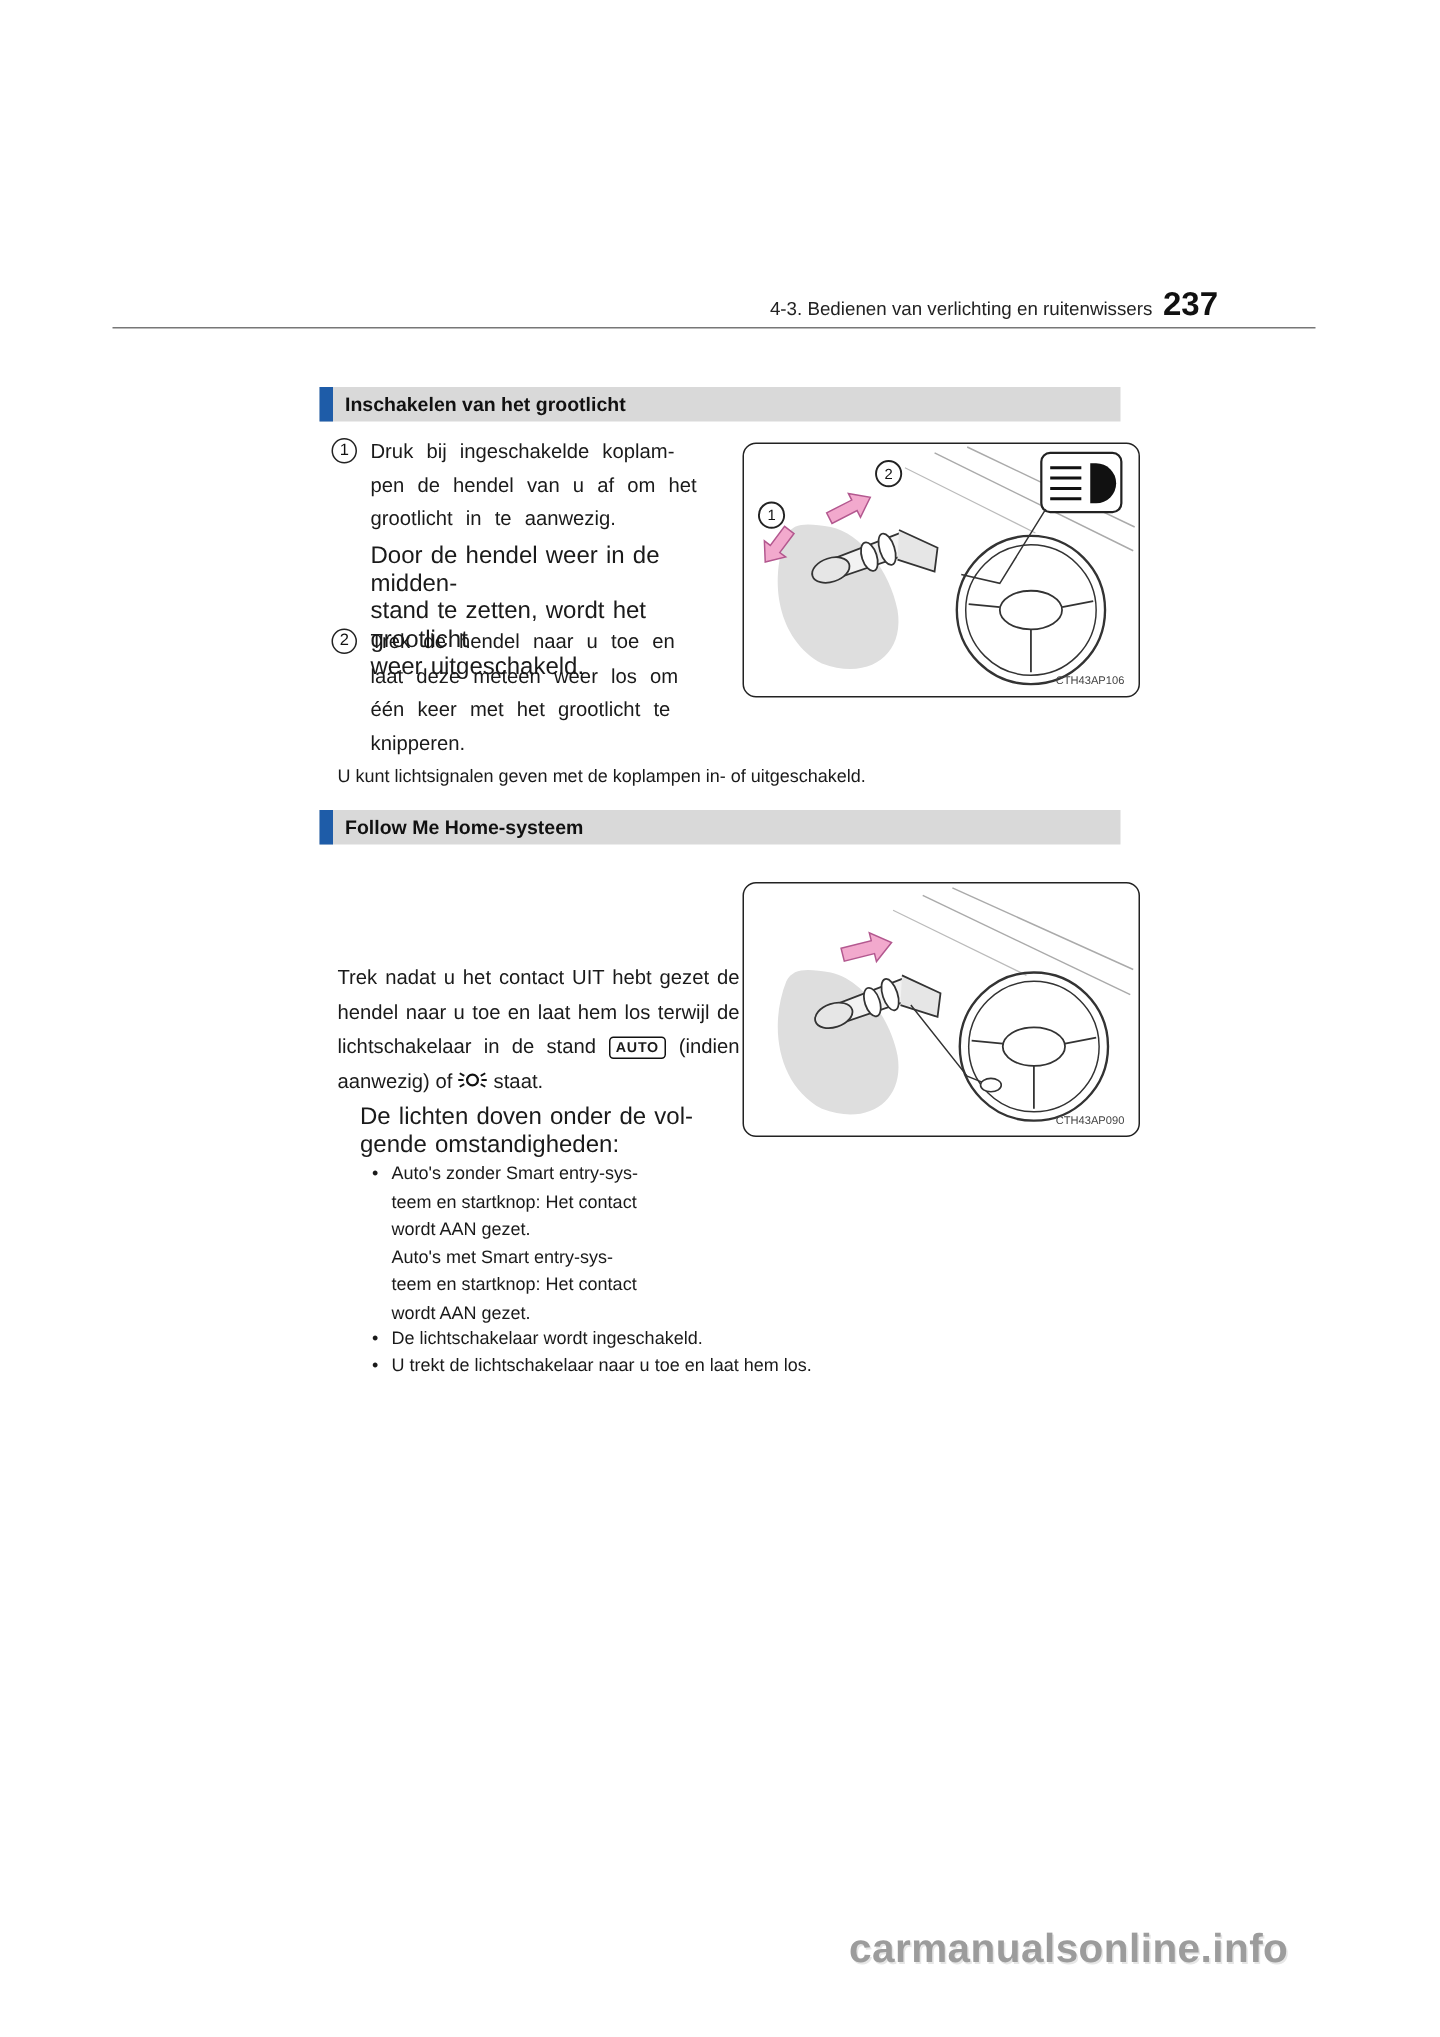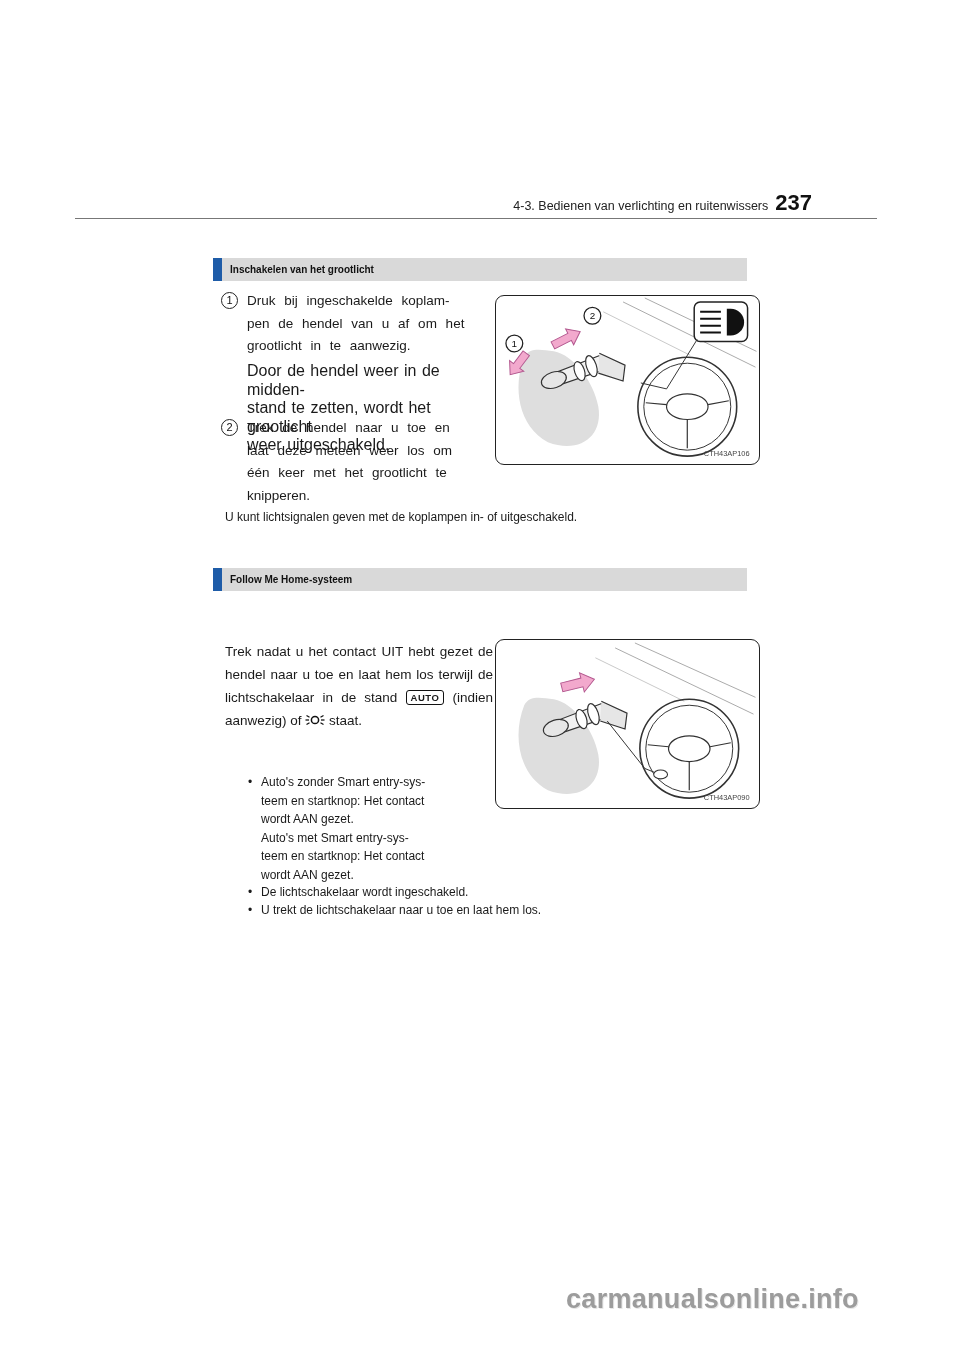--- a/index.html
+++ b/index.html
@@ -12,21 +12,21 @@
 
   
   .page-header { top:190px; left:75px; width:737px; display:flex; justify-content:flex-end; align-items:baseline; gap:7px; }
   .chapter-header { font-size:12.5px; color:#222; }
   .page-number { font-size:22px; font-weight:bold; color:#111; }
   .header-rule { top:218px; left:75px; width:807px; height:1px; background:#777; }
 
   
   .section-heading { left:213px; width:534px; height:23px; background:#d9d9d9; display:flex; align-items:center; }
   .heading-accent { width:9px; height:23px; background:#1e5ca8; flex:none; }
-  .heading-text { font-size:10px; font-weight:bold; padding-left:8px; color:#111; }
+  .heading-text { font-size:13px; font-weight:bold; padding-left:8px; color:#111; }
 
   
   .circled-num {
     position:absolute; width:17px; height:17px; border:1.3px solid #222; border-radius:50%;
     font-size:11px; text-align:center; line-height:15px; color:#111; background:#fff;
   }
   .step-text { position:absolute; font-size:13.5px; line-height:22.5px; white-space:pre-line; word-spacing:5px; }
   .sub-note  { position:absolute; font-size:16px;  line-height:18.5px; white-space:pre-line; word-spacing:1px; color:#1a1a1a; }
   .plain-note { position:absolute; font-size:12px; color:#1a1a1a; }
 
@@ -123,21 +123,21 @@
         <path transform="translate(30,58) rotate(127)" d="M0,-4 L16,-4 L16,-9 L27,0 L16,9 L16,4 L0,4 Z"></path>
       </g>
       <circle cx="97" cy="20" r="8.5" fill="#ffffff" stroke="#222" stroke-width="1.3"></circle>
       <text x="97" y="23.5" text-anchor="middle" font-size="10" fill="#111">2</text>
       <circle cx="18" cy="48" r="8.5" fill="#ffffff" stroke="#222" stroke-width="1.3"></circle>
       <text x="18" y="51.5" text-anchor="middle" font-size="10" fill="#111">1</text>
       <text x="256" y="162" text-anchor="end" font-size="7.5" fill="#444">CTH43AP106</text>
     </svg>
   </div>
 
-  <div class="abs section-heading" style="top:568px;">
+  <div class="abs section-heading" style="top:540px;">
     <span class="heading-accent"></span>
     <span class="heading-text">Follow Me Home-systeem</span>
   </div>
 
 
   <div class="instruction" style="left:225px; top:640px; width:268px;">
     <span>Trek nadat u het contact UIT hebt gezet de hendel naar u toe en laat hem los terwijl de lichtschakelaar in de stand</span>
     <span class="auto-badge">AUTO</span>
     <span>(indien aanwezig) of</span>
     <span class="lamp-icon-wrap">
@@ -147,40 +147,42 @@
         <line x1="0.5" y1="7" x2="4" y2="7" stroke="#111" stroke-width="1.3"></line>
         <line x1="1.5" y1="11.5" x2="4.5" y2="9.8" stroke="#111" stroke-width="1.3"></line>
         <line x1="18.5" y1="2.5" x2="15.5" y2="4.2" stroke="#111" stroke-width="1.3"></line>
         <line x1="19.5" y1="7" x2="16" y2="7" stroke="#111" stroke-width="1.3"></line>
         <line x1="18.5" y1="11.5" x2="15.5" y2="9.8" stroke="#111" stroke-width="1.3"></line>
       </svg>
     </span>
     <span>staat.</span>
   </div>
 
+  <div class="sub-note" style="left:240px; top:736px; width:260px;">De lichten doven onder de vol-
+gende omstandigheden:</div>
 
   <div class="bullet-item" style="left:248px; top:773px; width:242px;">
     <span class="bullet-marker">•</span>
     <span class="bullet-text">Auto's zonder Smart entry-sys-
 teem en startknop: Het contact
 wordt AAN gezet.
 Auto's met Smart entry-sys-
 teem en startknop: Het contact
 wordt AAN gezet.</span>
   </div>
   <div class="bullet-item" style="left:248px; top:883px; width:500px;">
     <span class="bullet-marker">•</span>
     <span class="bullet-text">De lichtschakelaar wordt ingeschakeld.</span>
   </div>
   <div class="bullet-item" style="left:248px; top:901px; width:500px;">
     <span class="bullet-marker">•</span>
     <span class="bullet-text">U trekt de lichtschakelaar naar u toe en laat hem los.</span>
   </div>
 
-  <div class="figure-box" style="left:495px; top:639px;">
+  <div class="figure-box" style="left:495px; top:588px;">
     <svg viewBox="0 0 265 170">
       <line x1="120" y1="8" x2="260" y2="75" stroke="#aaaaaa" stroke-width="1"></line>
       <line x1="140" y1="3" x2="262" y2="58" stroke="#aaaaaa" stroke-width="1"></line>
       <line x1="100" y1="18" x2="190" y2="62" stroke="#bbbbbb" stroke-width="0.8"></line>
       <path d="M28,66 C16,96 22,136 52,152 C84,164 108,146 103,116 C98,90 78,64 58,60 C44,58 33,56 28,66 Z" fill="#dedede"></path>
       <circle cx="195" cy="110" r="50" fill="none" stroke="#333" stroke-width="1.6"></circle>
       <circle cx="195" cy="110" r="44" fill="none" stroke="#333" stroke-width="1"></circle>
       <ellipse cx="195" cy="110" rx="21" ry="13" fill="#ffffff" stroke="#333" stroke-width="1.2"></ellipse>
       <line x1="174" y1="108" x2="153" y2="106" stroke="#333" stroke-width="1.2"></line>
       <line x1="216" y1="108" x2="237" y2="104" stroke="#333" stroke-width="1.2"></line>

